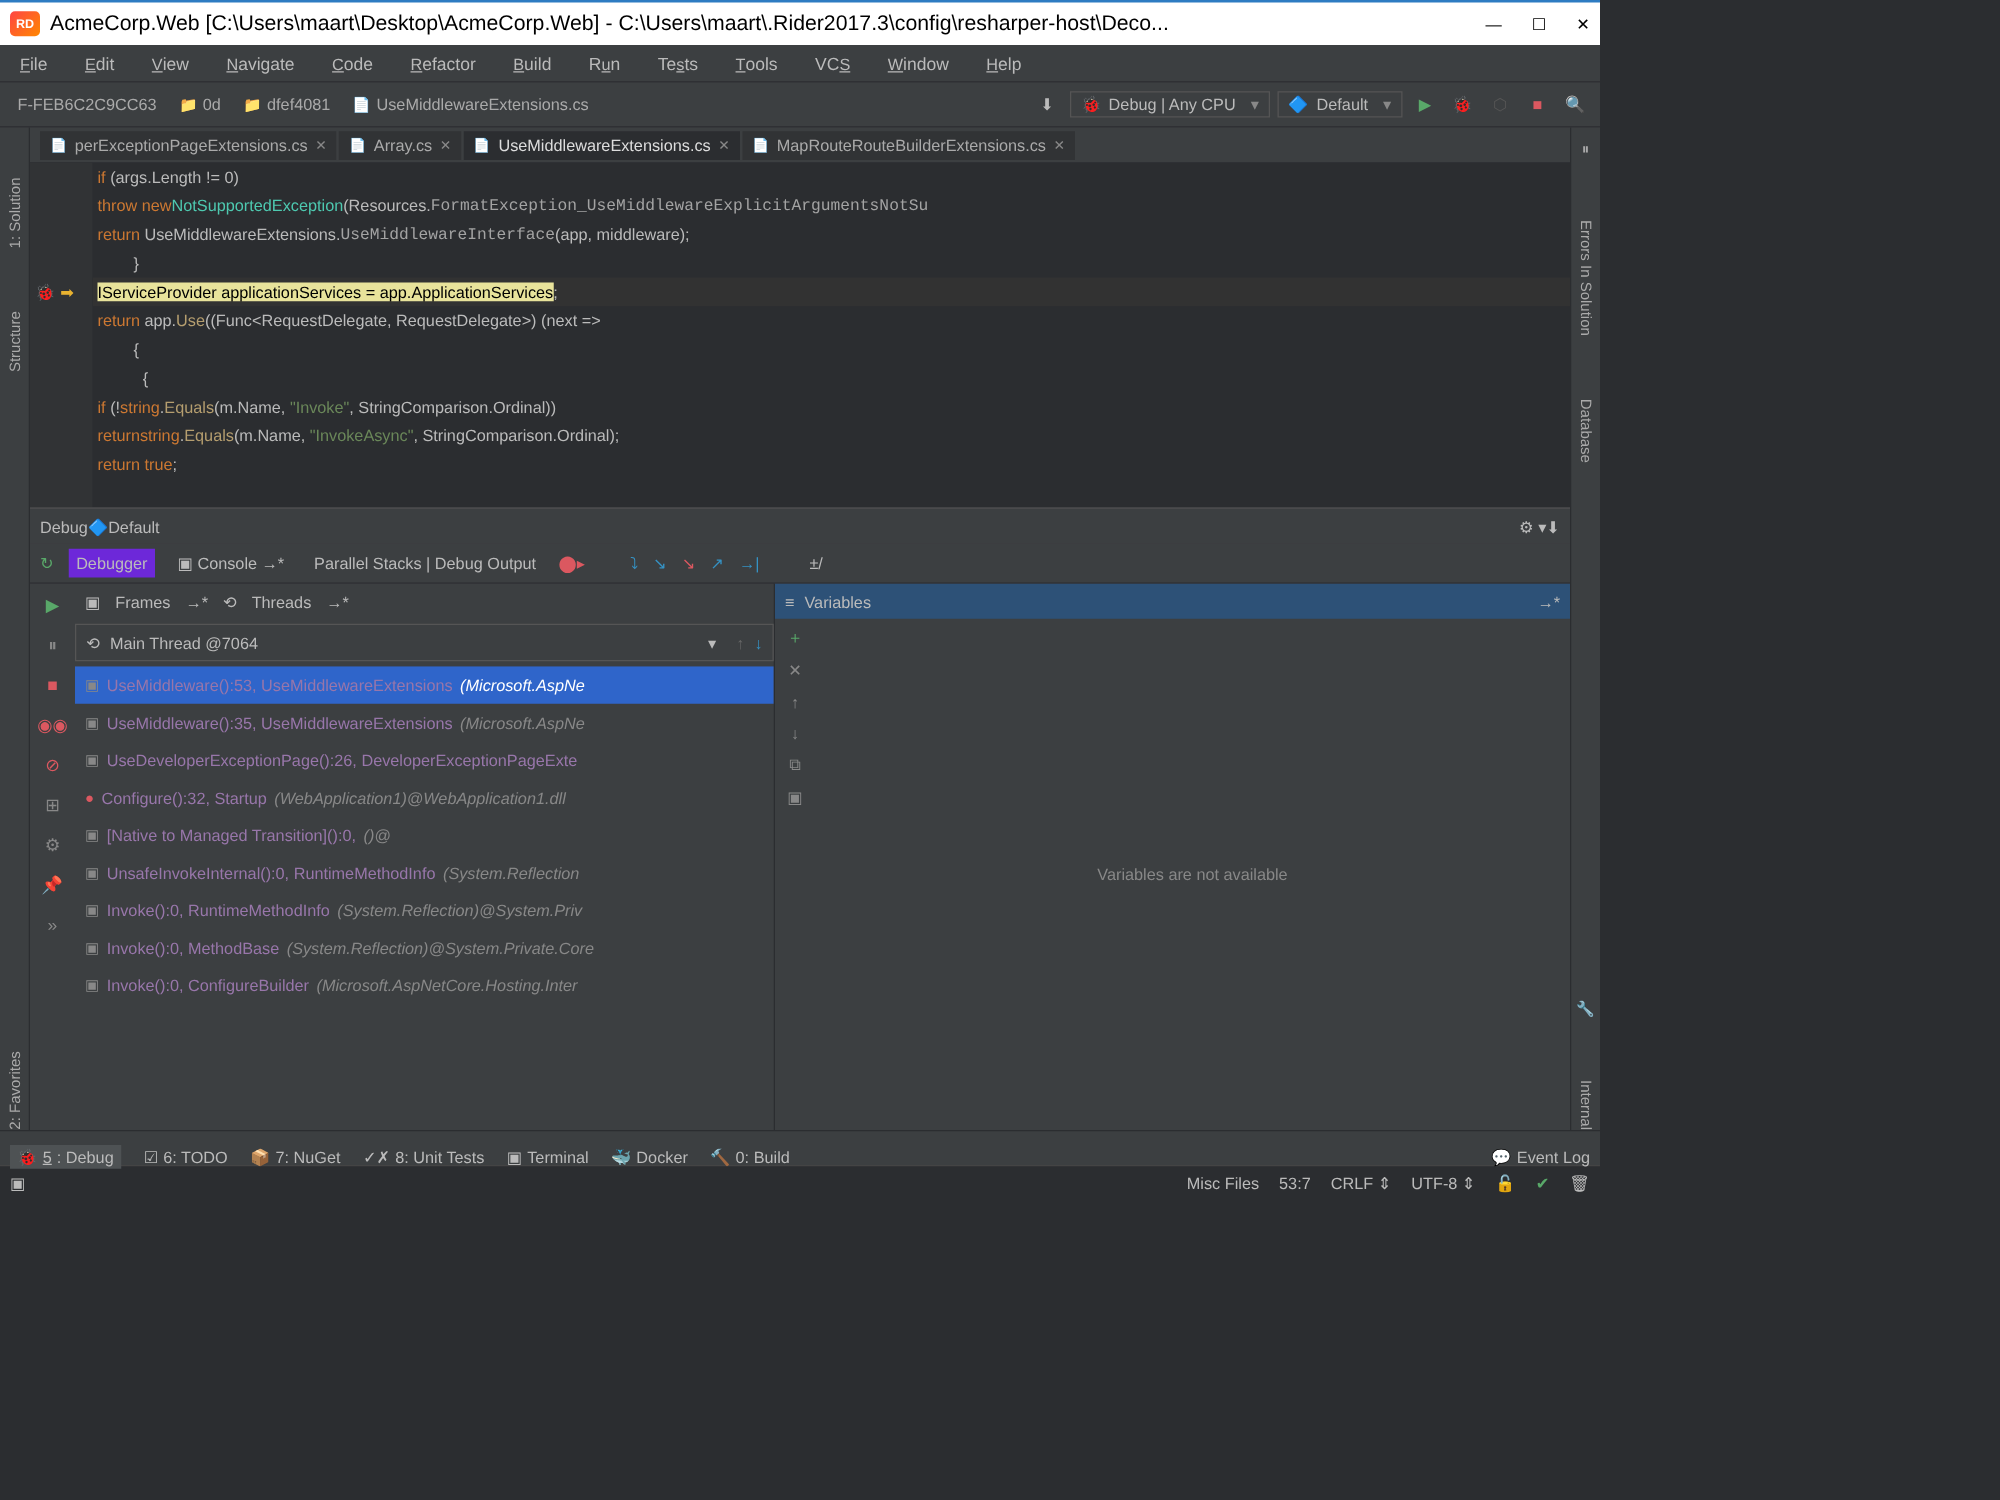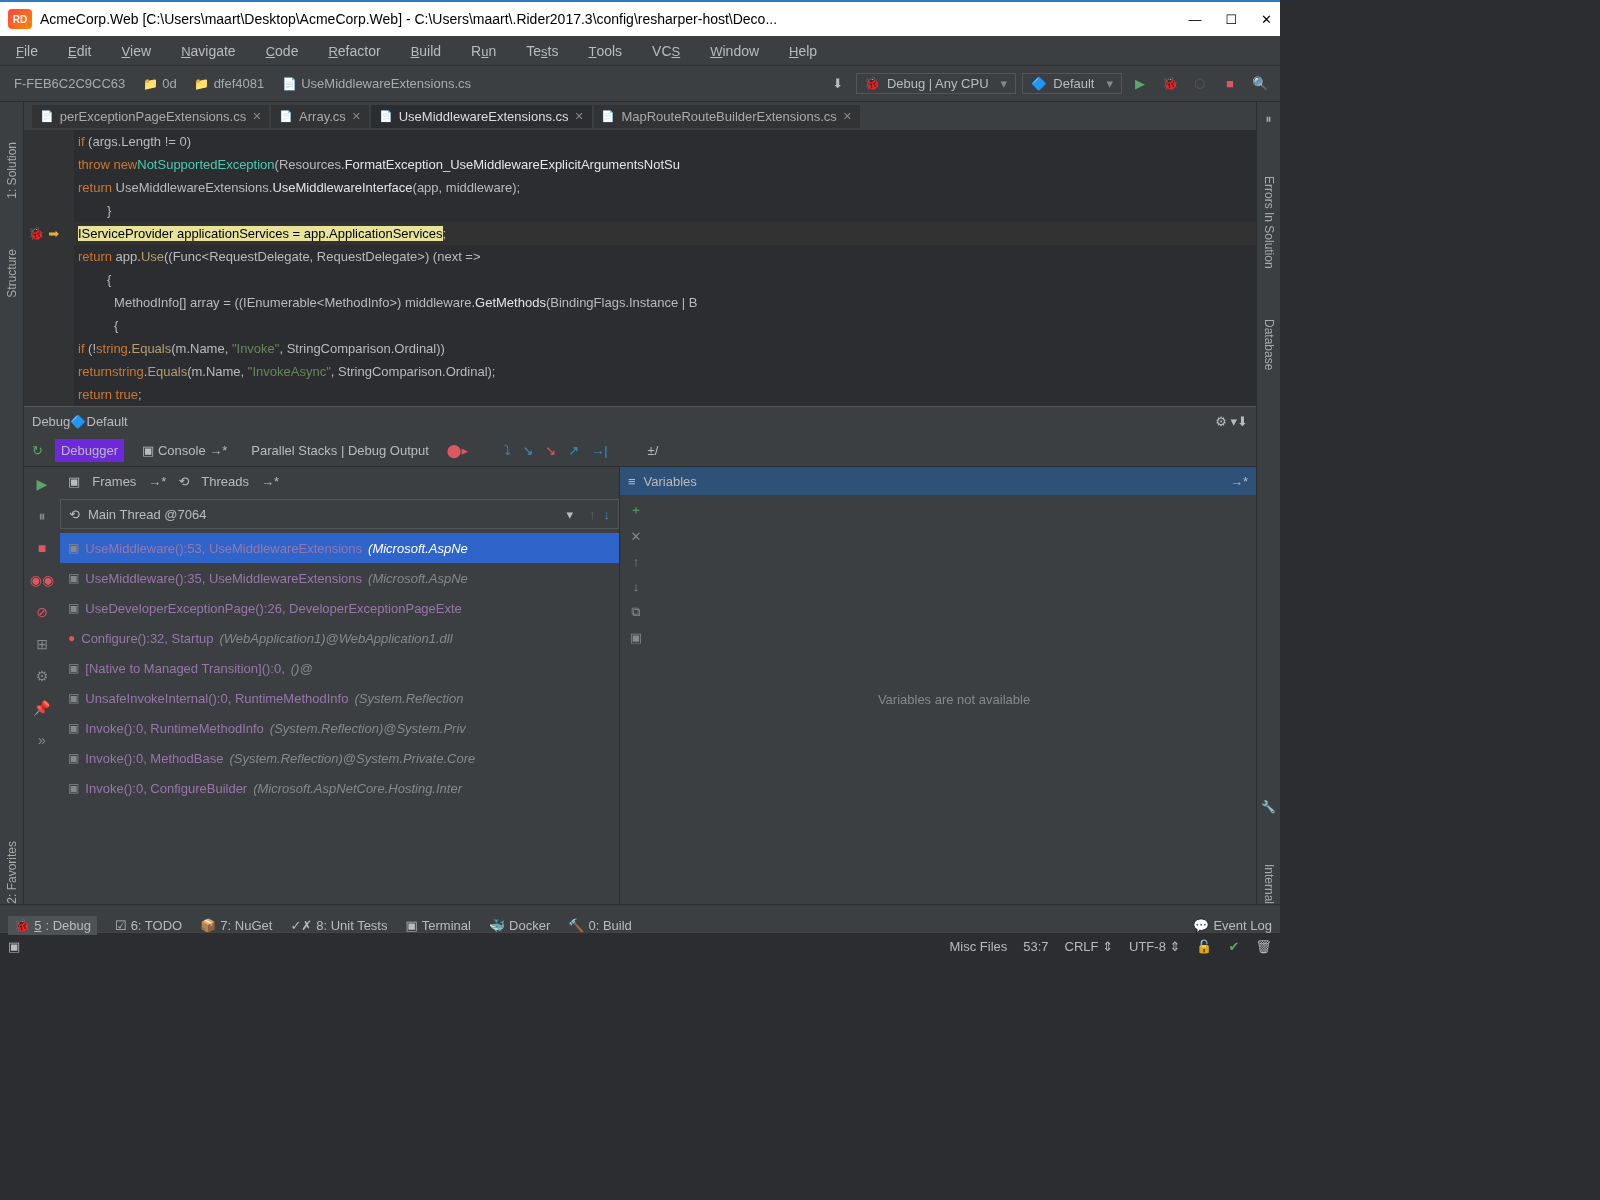--- a/index.html
+++ b/index.html
@@ -1,19 +1,19 @@
 <!DOCTYPE html>
 <html><head>
 <meta charset="utf-8">
 <style>
 * { margin: 0; padding: 0; box-sizing: border-box; font-family: "Segoe UI", sans-serif; font-size: 13px; }
 html, body { width: 1280px; height: 960px; overflow: hidden; background: #2b2d30; color: #bbbbbb; }
 .titlebar { background: #fff; height: 36px; display: flex; align-items: center; padding: 0 8px; color: #000; border-top: 2px solid #2e7cc2; }
 .titlebar .app-icon { width: 24px; height: 20px; background: linear-gradient(135deg,#f44,#f80); border-radius: 4px; margin-right: 8px; display:flex;align-items:center;justify-content:center;color:#fff;font-size:10px;font-weight:bold;}
-.titlebar-text { flex: 1; font-size: 14px; }
+.titlebar-text { flex: 1; font-size: 17px; }
 .win-btns { display: flex; gap: 24px; font-size: 18px; }
 .menubar { background: #3c3f41; height: 30px; display: flex; align-items: center; padding: 0 8px; gap: 14px; border-bottom: 1px solid #2b2d30;}
 .menuitem { padding: 4px 8px; cursor: pointer; font-size: 14px; }
 .menuitem u { text-decoration: underline; }
 .toolbar { background: #3c3f41; height: 36px; display: flex; align-items: center; padding: 0 8px; gap: 6px; border-bottom: 1px solid #2b2d30;}
 .tb-item { display: flex; align-items: center; gap: 4px; padding: 2px 6px; color: #aaa; }
 .tb-folder::before { content: "📁"; font-size: 12px;}
 .tb-file::before { content: "📄"; font-size: 12px;}
 .run-combo { border: 1px solid #555; padding: 2px 8px; display: flex; align-items: center; gap: 6px; }
 .run-combo::after { content: "▾"; color: #888; margin-left: 6px;}
@@ -39,21 +39,21 @@
 .gutter-icons { width: 50px; background: #313335; }
 .g-icon-row { height: 23px; display: flex; align-items: center; gap: 4px; padding-left: 4px;}
 .code { flex: 1; font-family: Consolas, monospace; font-size: 14.5px; position: relative; overflow: hidden;}
 .code-line { height: 23px; display: flex; align-items: center; white-space: pre; padding-left: 4px;}
 .code-line.current { background: #323232; }
 .hl { background: #e8e39b; color: #000; padding: 0;}
 .kw { color: #cc7832; }
 .str { color: #6a8759; }
 .type { color: #4ec9b0; }
 .fn { color: #b59e6f; }
-.method { color: #e5e5e5; }
+.method { color: #a3a3a3; font-family: Liberation Mono, monospace; }
 .debug-panel { flex: 1; display: flex; flex-direction: column; background: #3c3f41; border-top: 1px solid #555;}
 .debug-header { height: 28px; display: flex; align-items: center; padding: 0 8px; gap: 0; background: #3c3f41;}
 .debug-header .gear { margin-left: auto; }
 .debug-tabs { height: 32px; display: flex; align-items: center; padding: 0 8px; gap: 12px; background: #3c3f41; border-bottom: 1px solid #2b2d30;}
 .dtab { padding: 4px 6px; cursor: pointer; }
 .dtab.active { background: #6d28d9; }
 .debug-body { flex: 1; display: flex; }
 .debug-left-col { width: 36px; display: flex; flex-direction: column; align-items: center; padding-top: 6px; gap: 10px; background: #3c3f41;}
 .dl-btn { width: 22px; height: 22px; display: flex; align-items: center; justify-content: center; cursor: pointer; font-size: 14px;}
 .frames-panel { flex: 0 0 560px; display: flex; flex-direction: column; background: #3c3f41; border-right: 1px solid #2b2d30;}
@@ -175,21 +175,20 @@
           <div class="g-icon-row"></div>
       </div>
       <div class="code">
         <div class="code-line">          <span class="kw">if</span> (args.Length != 0)</div>
         <div class="code-line">            <span class="kw">throw new</span> <span class="type">NotSupportedException</span>(Resources.<span class="method">FormatException_UseMiddlewareExplicitArgumentsNotSu</span></div>
         <div class="code-line">          <span class="kw">return</span> UseMiddlewareExtensions.<span class="method">UseMiddlewareInterface</span>(app, middleware);</div>
         <div class="code-line">        }</div>
         <div class="code-line current">        <span class="hl">IServiceProvider applicationServices = app.ApplicationServices</span>;</div>
         <div class="code-line">        <span class="kw">return</span> app.<span class="fn">Use</span>((Func&lt;RequestDelegate, RequestDelegate&gt;) (next =&gt;</div>
         <div class="code-line">        {</div>
-        <div class="code-line">          MethodInfo[] array = ((IEnumerable&lt;MethodInfo&gt;) middleware.<span class="method">GetMethods</span>(BindingFlags.Instance | B</div>
         <div class="code-line">          {</div>
         <div class="code-line">            <span class="kw">if</span> (!<span class="kw">string</span>.<span class="fn">Equals</span>(m.Name, <span class="str">"Invoke"</span>, StringComparison.Ordinal))</div>
         <div class="code-line">              <span class="kw">return</span> <span class="kw">string</span>.<span class="fn">Equals</span>(m.Name, <span class="str">"InvokeAsync"</span>, StringComparison.Ordinal);</div>
         <div class="code-line">            <span class="kw">return true</span>;</div>
       </div>
     </div>
 
     <div class="debug-panel">
       <div class="debug-header">
         <span>Debug</span>

